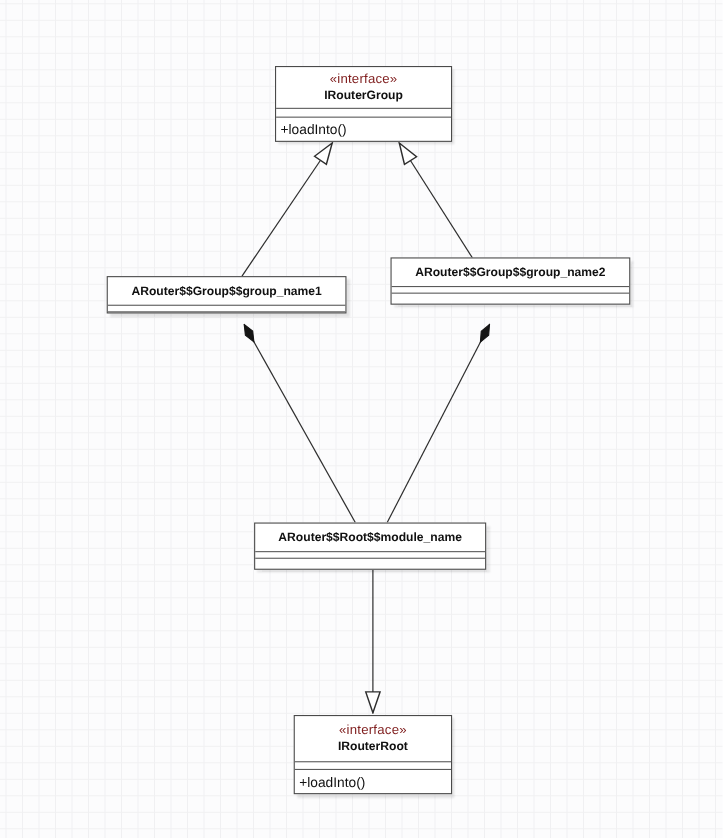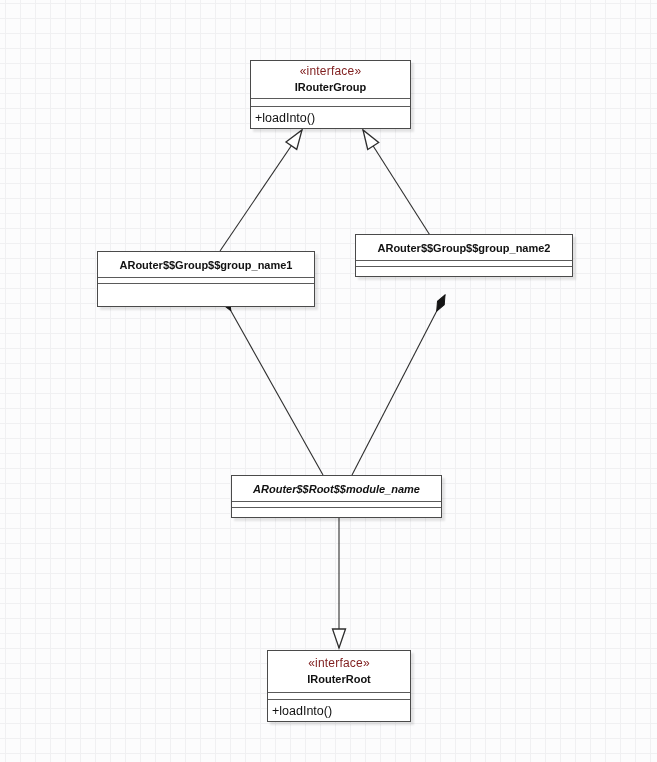--- a/index.html
+++ b/index.html
@@ -83,23 +83,23 @@
   .node-iroutergroup { left: 250px; top: 60px;  width: 161px; height: 69px; }
   .node-iroutergroup .title-compartment  { height: 37px; }
   .node-iroutergroup .fields-compartment { height: 8px; }
   .node-iroutergroup .methods-compartment{ flex: 1; }
 
   .node-irouterroot  { left: 267px; top: 650px; width: 144px; height: 72px; }
   .node-irouterroot .title-compartment   { height: 41px; }
   .node-irouterroot .fields-compartment  { height: 7px; }
   .node-irouterroot .methods-compartment { flex: 1; }
 
-  .node-group1 { left: 97px;  top: 251px; width: 218px; height: 56px; }
+  .node-group1 { left: 97px;  top: 251px; width: 218px; height: 34px; }
   .node-group2 { left: 355px; top: 234px; width: 218px; height: 43px; }
-  .node-module { left: 231px; top: 475px; width: 211px; height: 43px; font-style: italic; }
+  .node-module { left: 231px; top: 475px; width: 211px; height: 43px; }
   .bar-class .title-compartment { height: 25px; }
   .bar-class .sec1 { height: 6px; }
   .bar-class .sec2 { flex: 1; }
 </style>
 </head>
 <body>
 
 <div class="canvas">
 
   <svg class="edge-layer" width="657" height="762" viewBox="0 0 657 762">

